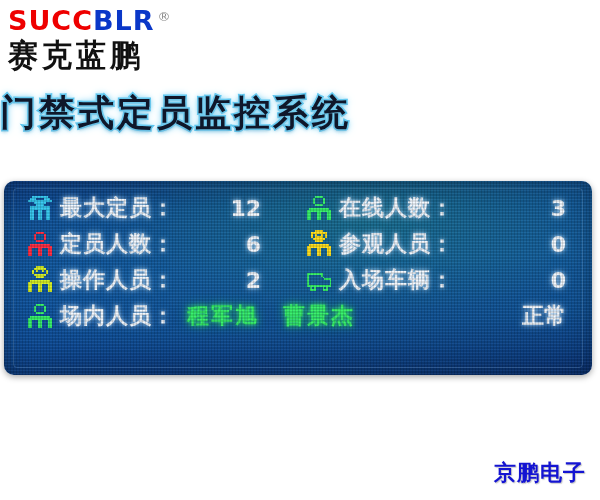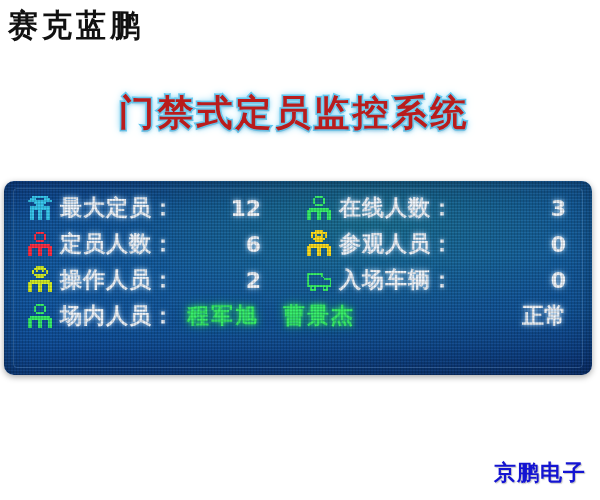--- a/index.html
+++ b/index.html
@@ -37,26 +37,26 @@
     letter-spacing:4px;
     line-height:34px;
     white-space:nowrap;
     transform:scaleY(1.05);
     transform-origin:left top;
   }
 
   
   #page-title{
     position:absolute;left:0;top:90px;width:588px;
-    text-align:center;
+    text-align:left;
     font-family:"DejaVu Sans","Liberation Sans",sans-serif;
     font-weight:bold;
     font-size:36px;
     letter-spacing:3px;
-    color:#b91c1c;
+    color:#0f172a;
     -webkit-text-stroke:3px #5ac4ee;
     paint-order:stroke fill;
     text-shadow:
        0 0 5px #7fd4f4,
        0 0 9px #6fcdf2,
        0 2px 3px rgba(80,120,150,.45);
     white-space:nowrap;
     line-height:46px;
   }
 
@@ -154,20 +154,23 @@
     letter-spacing:1px;
     color:#1414d2;
     text-shadow:1px 1px 1px rgba(150,150,150,.55);
     white-space:nowrap;
   }
 </style>
 </head>
 <body>
 
 <div id="brand-logo">
+  <div id="logo-wordmark">
+    <span class="succ">SUCC</span><span class="blr">BLR</span><span id="logo-reg">®</span>
+  </div>
   <div id="logo-cn">赛克蓝鹏</div>
 </div>
 
 <div id="page-title">门禁式定员监控系统</div>
 
 <div id="led-panel">
 
   <div class="led-grid">
 
     <div class="led-col left">

